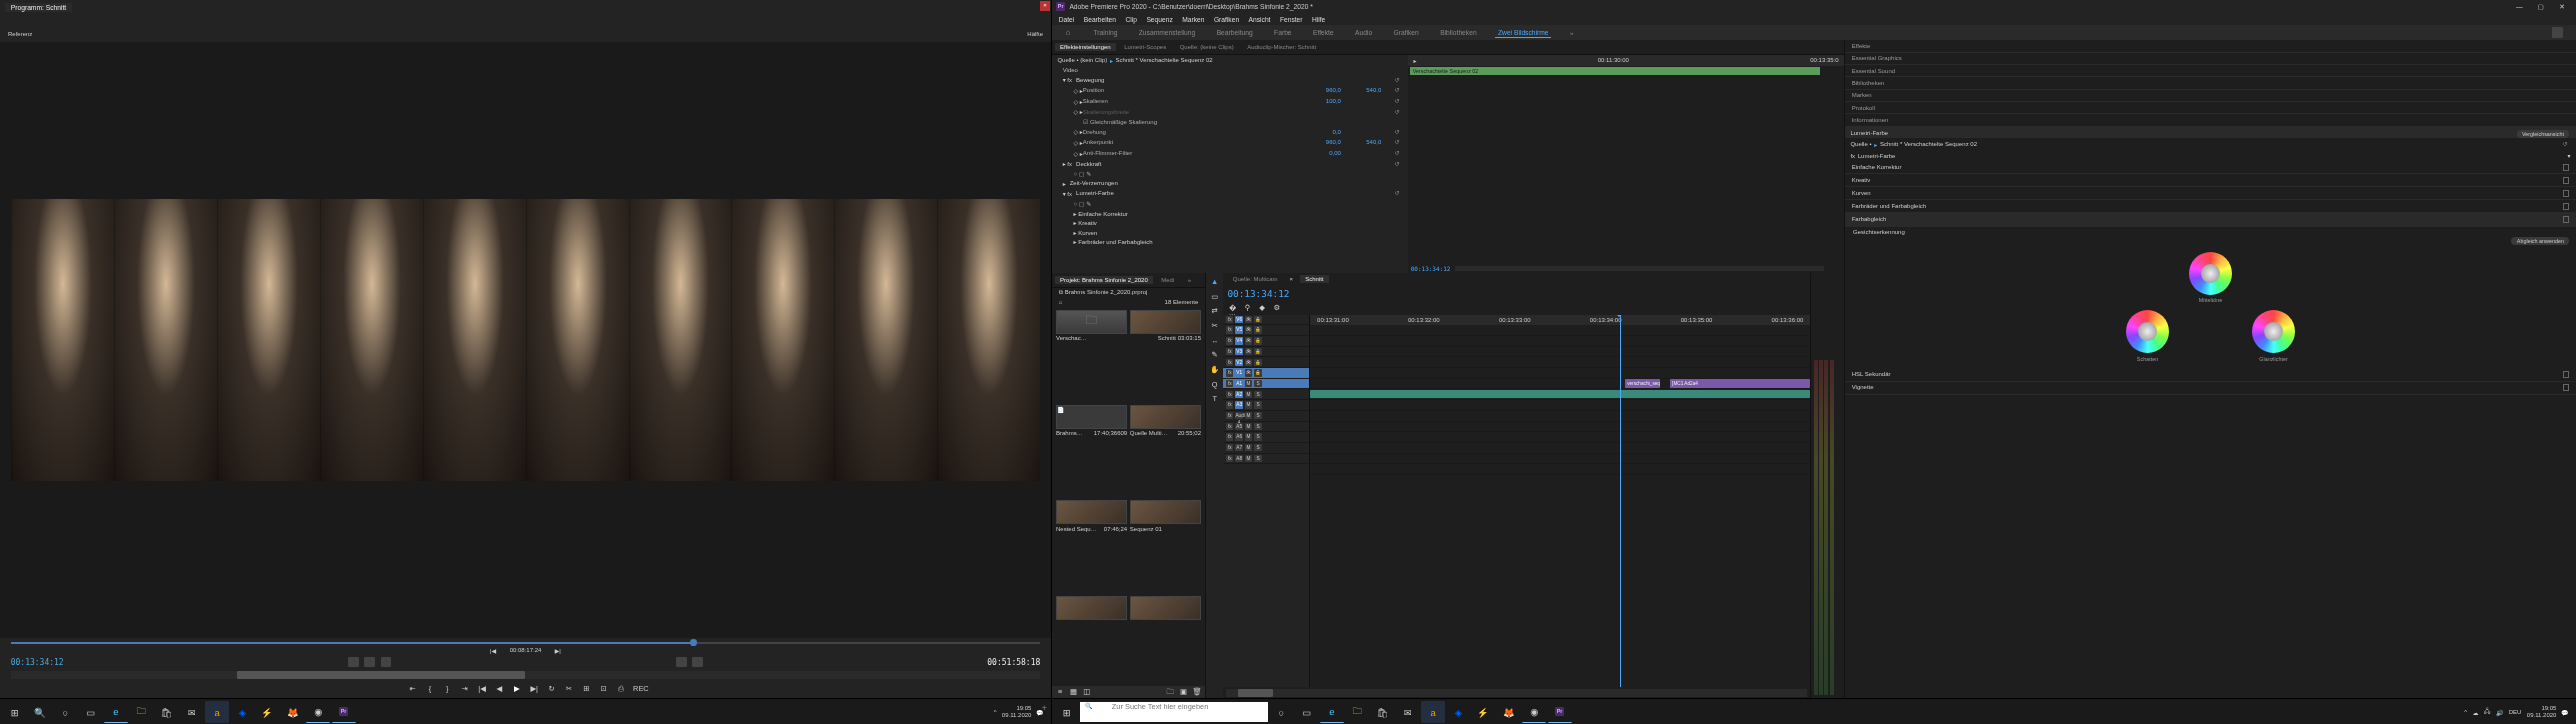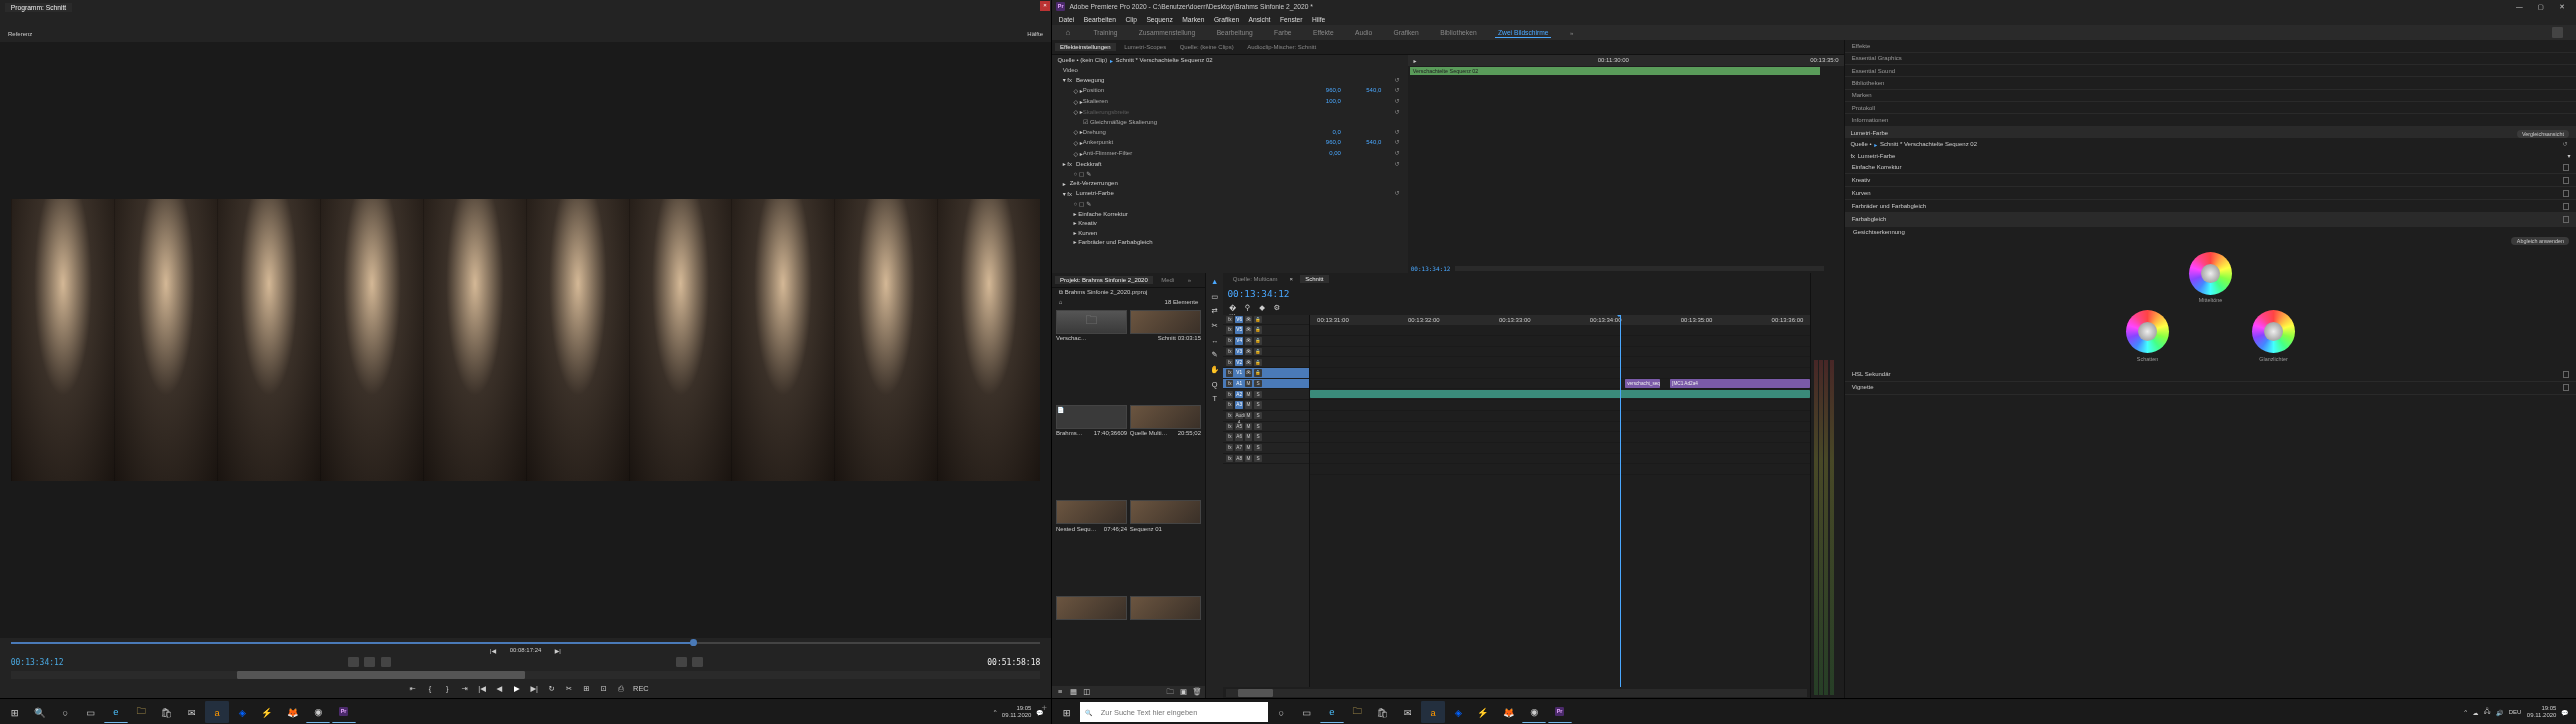--- a/index.html
+++ b/index.html
@@ -123,21 +123,21 @@
 .wheel-box{display:flex;flex-direction:column;align-items:center;gap:2.7px}
 .wheel{width:43px;height:43px;border-radius:50%;background:conic-gradient(#f44,#fa4,#ff4,#8f4,#4f8,#4ff,#48f,#84f,#f4f,#f48,#f44);position:relative}
 .wheel::after{content:"";position:absolute;inset:12px;border-radius:50%;background:radial-gradient(#eee,#888)}
 .wheel-lbl{font-size:5.4px;color:#999}
 .compare-btn{position:absolute;right:6.7px;top:2.7px;padding:1.3px 5.4px;background:#3a3a3a;border-radius:5.4px;font-size:5.4px;color:#ccc}
 
 
 .taskbar{height:27px;background:#1a1a1a;display:flex;align-items:center;padding:0 2.7px;gap:1.3px;border-top:0.7px solid #000}
 .tb-item{width:24px;height:21.5px;display:flex;align-items:center;justify-content:center;font-size:9.4px;cursor:pointer;border-radius:1.3px}
 .tb-item.active{border-bottom:1.3px solid #76b9ed}
-.tb-search{flex:0 0 188px;height:20px;background:#fff;display:flex;align-items:center;padding:0 5.4px;gap:8px}
+.tb-search{flex:0 0 188px;height:20px;background:#fff;display:flex;align-items:flex-start;padding:0 5.4px;gap:19px}
 .tb-search input{border:none;outline:none;flex:1;font-size:7.4px;color:#333;background:transparent}
 .tb-tray{margin-left:auto;display:flex;align-items:center;gap:5.4px;padding:0 4px;font-size:6.7px;color:#ccc}
 .tb-clock{display:flex;flex-direction:column;align-items:flex-end;font-size:6px;line-height:7.4px}
 </style>
 </head>
 <body>
 
 <div class="monitor left">
   <div class="prog-head">
     <span class="prog-tab">Programm: Schnitt</span>

